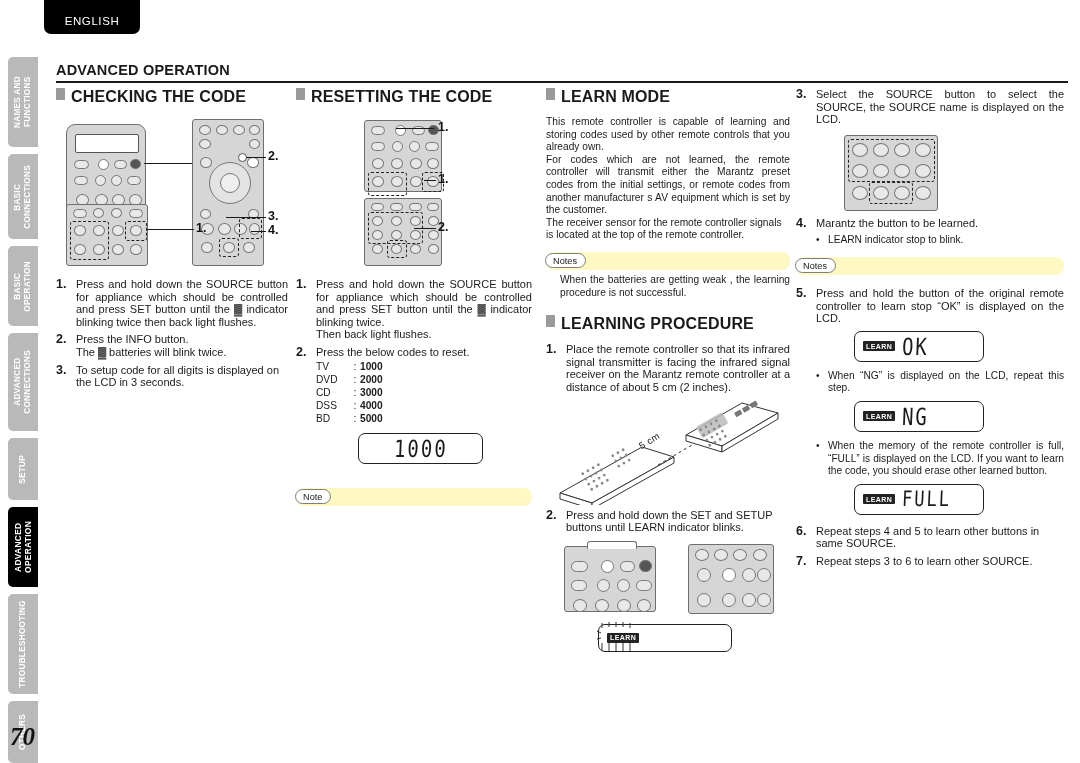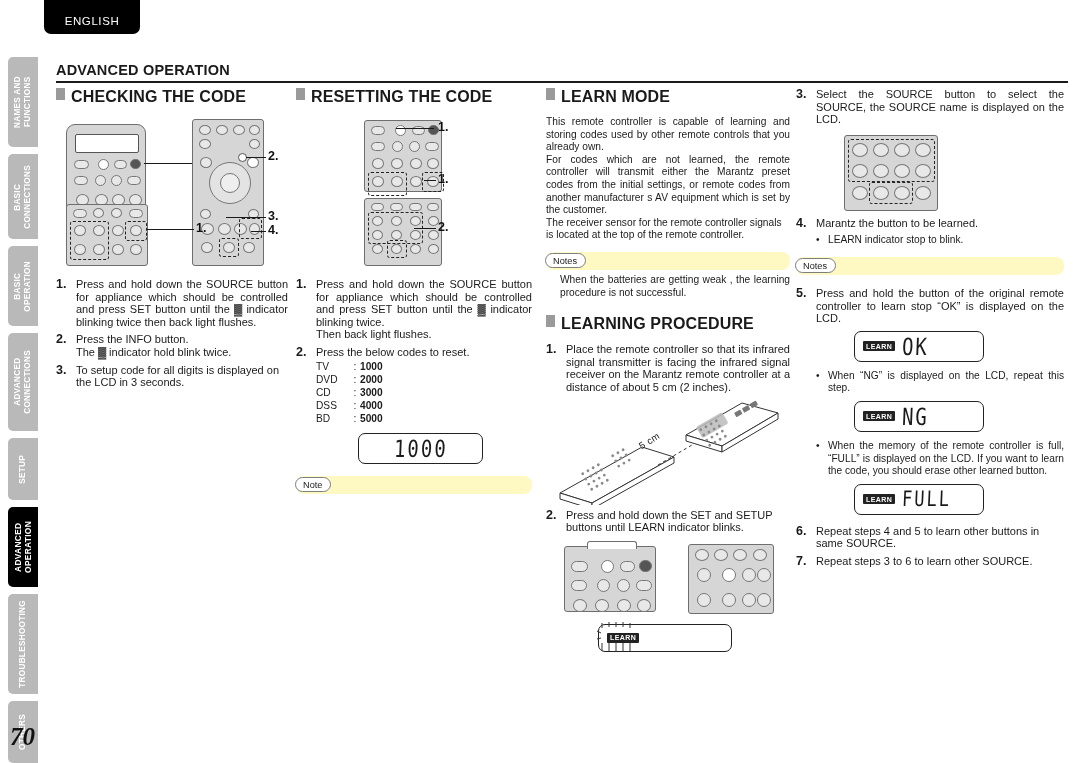--- a/index.html
+++ b/index.html
@@ -316,21 +316,21 @@
     </div>
 
     <div style="margin-top:12px;">
       <div class="step">
         <div class="num">1.</div>
         <div class="txt">Press and hold down the SOURCE button for appliance which should be controlled and press SET button until the ▓ indicator blinking twice then back light flushes.</div>
       </div>
       <div class="step">
         <div class="num">2.</div>
         <div class="txt nojust" style="white-space:pre-line;">Press the INFO button.
-The ▓ indicator hold blink twice.</div>
+The ▓ batteries will blink twice.</div>
       </div>
       <div class="step">
         <div class="num">3.</div>
         <div class="txt nojust">To setup code for all digits is displayed on the LCD in 3 seconds.</div>
       </div>
     </div>
   </div>
 
   <div class="col col2">
     <div class="sect-head">
@@ -440,21 +440,21 @@
         </div>
       </div>
     </div>
 
     <div style="margin:8px 0 0 62px; width:125px;">
       <div class="lcd center">
         <span class="seg">1000</span>
       </div>
     </div>
 
-    <div class="note-wrap" style="margin-top:12px;">
+    <div class="note-wrap" style="margin-top:24px;">
       <div class="note-bar">
         <span class="lbl">Note</span>
       </div>
     </div>
   </div>
 
   <div class="col col3">
     <div class="sect-head">
       <span class="sq"></span>
       <span>LEARN MODE</span>

